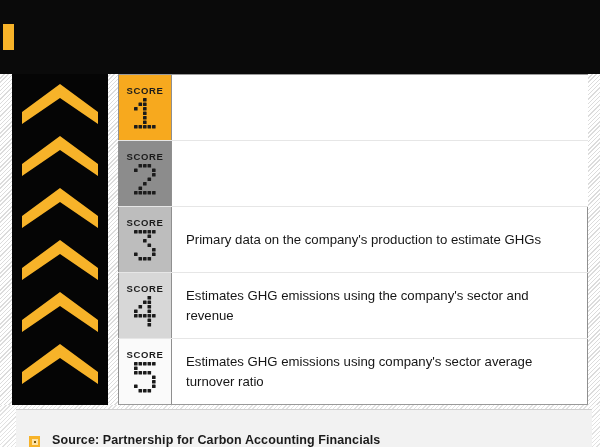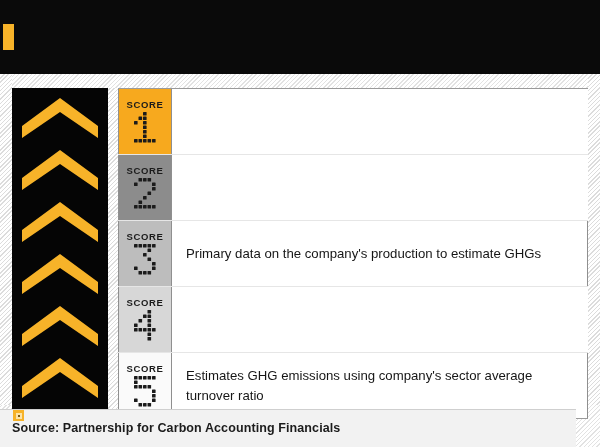--- a/index.html
+++ b/index.html
@@ -38,21 +38,21 @@
     font-size:27px;
     letter-spacing:0.3px;
     color:#ffffff;
     white-space:nowrap;
     font-weight:400;
   }
   .header-title .brand { color:#F7B329; }
 
   
   .body-band {
-    position:absolute; left:0; top:88px; width:600px; height:298px;
+    position:absolute; left:0; top:74px; width:600px; height:298px;
   }
 
   
   .chev-panel {
     position:absolute; left:12px; top:0; width:96px; height:331px;
     background:#050505;
     overflow:hidden;
   }
   .chev {
     position:absolute; left:8px; width:80px; height:40px;
@@ -115,24 +115,24 @@
     border-right:1px solid #8f8f8f;
   }
   .desc-text {
     font-size:13.2px;
     line-height:1.45;
     color:#161616;
   }
 
   
   .footer {
-    position:absolute; left:0; top:409px; width:576px; height:38px;
+    position:absolute; left:16px; top:409px; width:576px; height:38px;
     background:#f2f2f2;
     border-top:1px solid #cfcfcf;
-    display:flex; align-items:flex-start;flex-direction:column;
+    display:flex; align-items:flex-end;
   }
   .footer-icon {
     width:11px; height:11px; flex:none;
     margin-left:13px;
     background:#F7B329;
     display:flex; align-items:center; justify-content:center;
   }
   .footer-icon .inner {
     width:6px; height:6px; background:#fce3a8;
     display:flex; align-items:center; justify-content:center;
@@ -297,20 +297,23 @@
               <rect x="13.50" y="13.50" width="3.6" height="3.6" rx="0.6" fill="#1B1B1B"></rect>
               <rect x="0.00" y="18.00" width="3.6" height="3.6" rx="0.6" fill="#1B1B1B"></rect>
               <rect x="4.50" y="18.00" width="3.6" height="3.6" rx="0.6" fill="#1B1B1B"></rect>
               <rect x="9.00" y="18.00" width="3.6" height="3.6" rx="0.6" fill="#1B1B1B"></rect>
               <rect x="13.50" y="18.00" width="3.6" height="3.6" rx="0.6" fill="#1B1B1B"></rect>
               <rect x="18.00" y="18.00" width="3.6" height="3.6" rx="0.6" fill="#1B1B1B"></rect>
               <rect x="13.50" y="22.50" width="3.6" height="3.6" rx="0.6" fill="#1B1B1B"></rect>
               <rect x="13.50" y="27.00" width="3.6" height="3.6" rx="0.6" fill="#1B1B1B"></rect>
             </svg>
           </div>
+        </div>
+        <div class="desc-cell">
+          <div class="desc-text">Estimates GHG emissions using the company's sector and revenue</div>
         </div>
       </div>
       <div class="row">
         <div class="score-cell" style="background: rgb(250, 250, 250);">
           <div class="score-label" style="color: rgb(27, 27, 27);">SCORE</div>
           <div class="score-num">
             <svg width="22.5" height="31.5" viewBox="0 0 22.5 31.5">
               <rect x="0.00" y="0.00" width="3.6" height="3.6" rx="0.6" fill="#1B1B1B"></rect>
               <rect x="4.50" y="0.00" width="3.6" height="3.6" rx="0.6" fill="#1B1B1B"></rect>
               <rect x="9.00" y="0.00" width="3.6" height="3.6" rx="0.6" fill="#1B1B1B"></rect>

